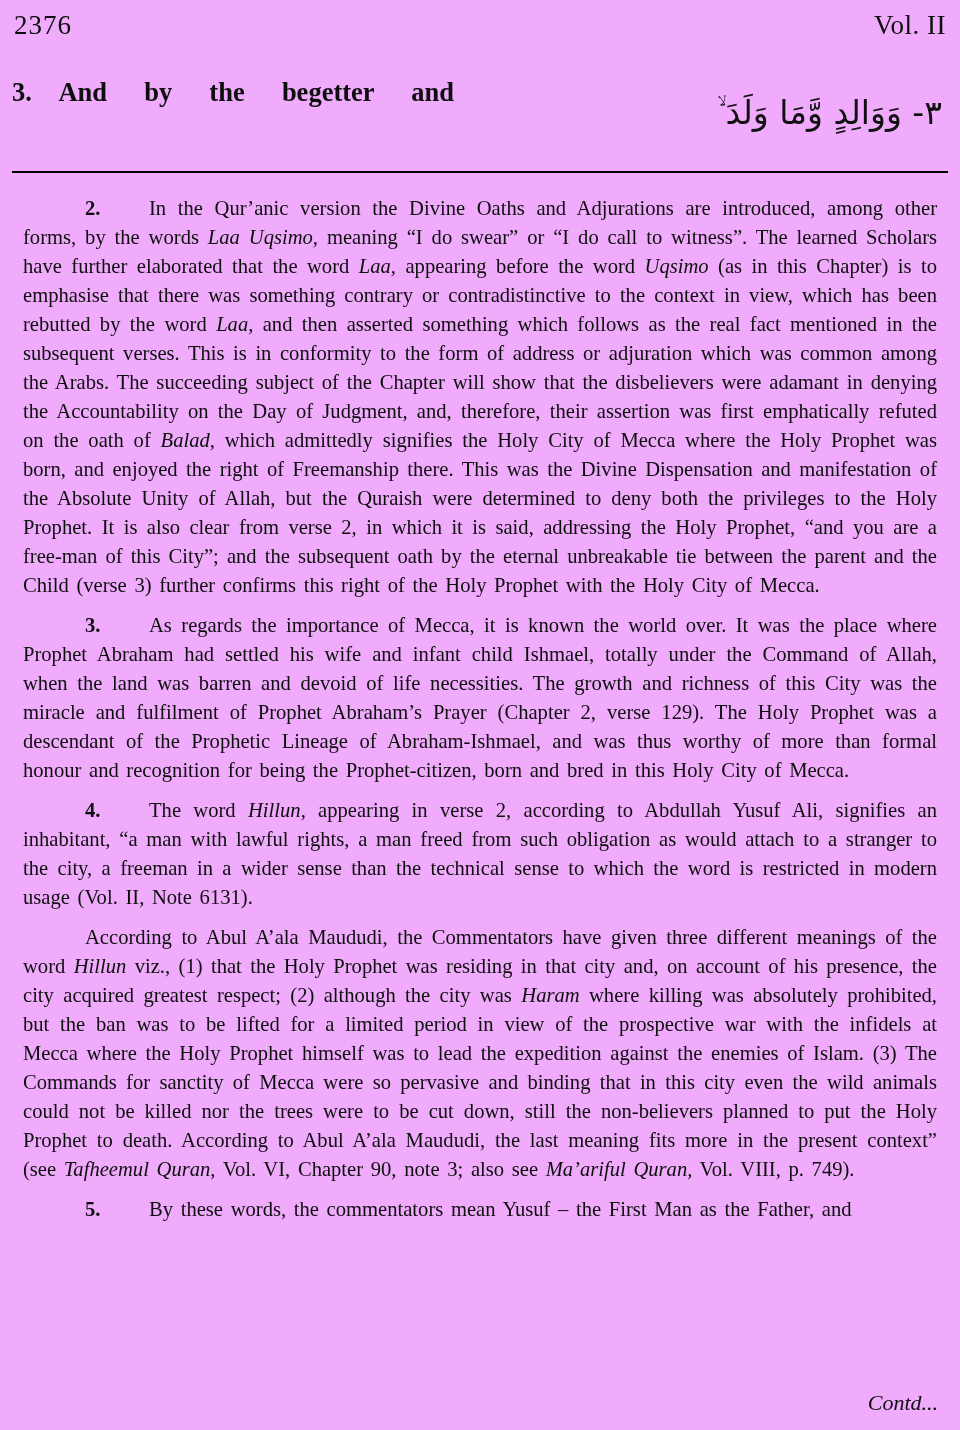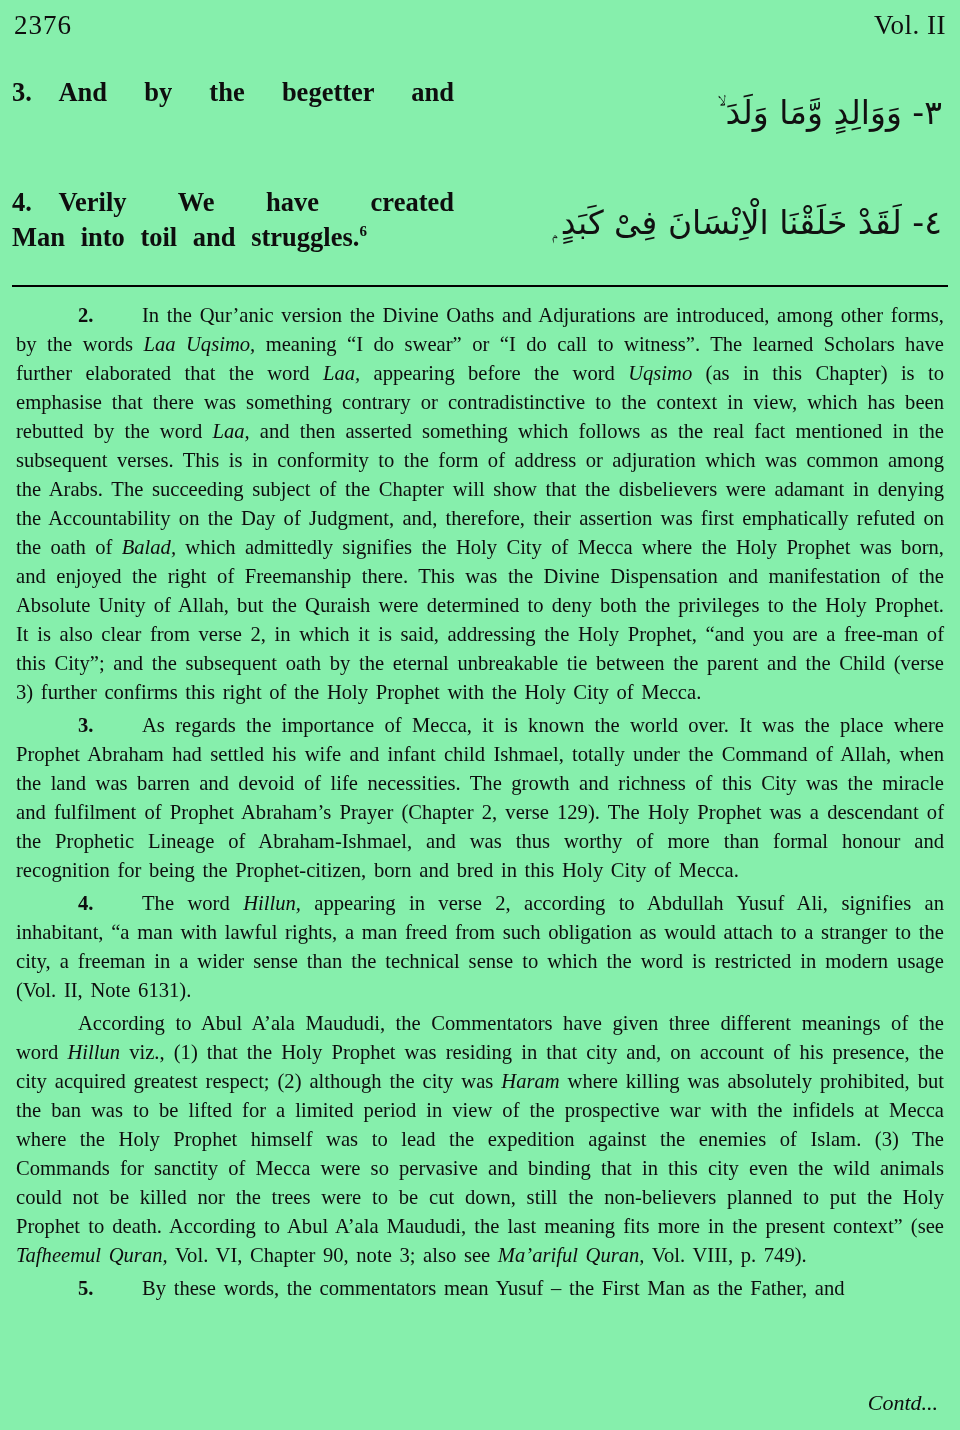--- a/index.html
+++ b/index.html
@@ -1,20 +1,20 @@
 <!DOCTYPE html>
 <html><head>
 <meta charset="utf-8">
 <style>
   * { margin: 0; padding: 0; box-sizing: border-box; }
   html, body { background: #ffffff; }
   .page {
     width: 960px;
     height: 1430px;
-    background: #86efac;
+    background: #f0abfc;
     color: #0e0e0e;
     font-family: "Liberation Serif", serif;
     position: relative;
     padding: 8px 12px 0 12px;
     overflow: hidden;
   }
   
   .header {
     display: flex;
     justify-content: space-between;
@@ -24,21 +24,20 @@
   }
   .header .pageno { letter-spacing: 1px; }
   .header .title { font-style: italic; word-spacing: 9px; letter-spacing: 0.5px; }
   .header .vol { letter-spacing: 0.5px; }
   
   .verses { padding: 34px 0 6px 0; }
   .verse-row {
     display: flex;
     justify-content: space-between;
     align-items: flex-start;
-    margin-bottom: 44px;
   }
   .verse-row:last-child { margin-bottom: 14px; }
   .verse-english {
     width: 442px;
     font-weight: bold;
     font-size: 26.5px;
     line-height: 35px;
   }
   .vline-first { text-align: justify; text-align-last: justify; }
   .vline-last { text-align: left; word-spacing: 9px; }
@@ -59,21 +58,21 @@
     margin: 10px 0 6px 0;
   }
   
   .commentary {
     font-size: 20.6px;
     line-height: 29px;
     text-align: justify;
     word-spacing: 2.5px;
     padding-top: 4px;
   }
-  .para { text-indent: 62px; margin: 4px; }
+  .para { text-indent: 62px; margin: 11px; }
   .pnum {
     display: inline-block;
     width: 64px;
     font-weight: bold;
     text-indent: 0;
   }
   .it { font-style: italic; }
   
   .footer-contd {
     position: absolute;
@@ -96,27 +95,20 @@
 
   <div class="verses">
 
     <div class="verse-row">
       <div class="verse-english">
         <div class="vline-first">3. And by the begetter and</div>
       </div>
       <div class="verse-arabic" dir="rtl">٣- وَوَالِدٍ وَّمَا وَلَدَ ۙ</div>
     </div>
 
-    <div class="verse-row">
-      <div class="verse-english">
-        <div class="vline-first">4. Verily We have created</div>
-        <div class="vline-last"><span>Man into toil and struggles.</span><sup>6</sup></div>
-      </div>
-      <div class="verse-arabic" dir="rtl">٤- لَقَدْ خَلَقْنَا الْاِنْسَانَ فِىْ كَبَدٍ ۭ</div>
-    </div>
 
   </div>
 
   <hr class="rule">
 
   <div class="commentary">
       <p class="para"><span class="pnum">2.</span><span>In the Qur’anic version the Divine Oaths and Adjurations are introduced, among other forms, by the words </span><span class="it">Laa Uqsimo,</span><span> meaning “I do swear” or “I do call to witness”. The learned Scholars have further elaborated that the word </span><span class="it">Laa,</span><span> appearing before the word </span><span class="it">Uqsimo</span><span> (as in this Chapter) is to emphasise that there was something contrary or contradistinctive to the context in view, which has been rebutted by the word </span><span class="it">Laa,</span><span> and then asserted something which follows as the real fact mentioned in the subsequent verses. This is in conformity to the form of address or adjuration which was common among the Arabs. The succeeding subject of the Chapter will show that the disbelievers were adamant in denying the Accountability on the Day of Judgment, and, therefore, their assertion was first emphatically refuted on the oath of </span><span class="it">Balad,</span><span> which admittedly signifies the Holy City of Mecca where the Holy Prophet was born, and enjoyed the right of Freemanship there. This was the Divine Dispensation and manifestation of the Absolute Unity of Allah, but the Quraish were determined to deny both the privileges to the Holy Prophet. It is also clear from verse 2, in which it is said, addressing the Holy Prophet, “and you are a free-man of this City”; and the subsequent oath by the eternal unbreakable tie between the parent and the Child (verse 3) further confirms this right of the Holy Prophet with the Holy City of Mecca.</span></p>
       <p class="para"><span class="pnum">3.</span><span>As regards the importance of Mecca, it is known the world over. It was the place where Prophet Abraham had settled his wife and infant child Ishmael, totally under the Command of Allah, when the land was barren and devoid of life necessities. The growth and richness of this City was the miracle and fulfilment of Prophet Abraham’s Prayer (Chapter 2, verse 129). The Holy Prophet was a descendant of the Prophetic Lineage of Abraham-Ishmael, and was thus worthy of more than formal honour and recognition for being the Prophet-citizen, born and bred in this Holy City of Mecca.</span></p>
       <p class="para"><span class="pnum">4.</span><span>The word </span><span class="it">Hillun,</span><span> appearing in verse 2, according to Abdullah Yusuf Ali, signifies an inhabitant, “a man with lawful rights, a man freed from such obligation as would attach to a stranger to the city, a freeman in a wider sense than the technical sense to which the word is restricted in modern usage (Vol. II, Note 6131).</span></p>
       <p class="para"><span>According to Abul A’ala Maududi, the Commentators have given three different meanings of the word </span><span class="it">Hillun</span><span> viz., (1) that the Holy Prophet was residing in that city and, on account of his presence, the city acquired greatest respect; (2) although the city was </span><span class="it">Haram</span><span> where killing was absolutely prohibited, but the ban was to be lifted for a limited period in view of the prospective war with the infidels at Mecca where the Holy Prophet himself was to lead the expedition against the enemies of Islam. (3) The Commands for sanctity of Mecca were so pervasive and binding that in this city even the wild animals could not be killed nor the trees were to be cut down, still the non-believers planned to put the Holy Prophet to death. According to Abul A’ala Maududi, the last meaning fits more in the present context” (see </span><span class="it">Tafheemul Quran,</span><span> Vol. VI, Chapter 90, note 3; also see </span><span class="it">Ma’ariful Quran,</span><span> Vol. VIII, p. 749).</span></p>

